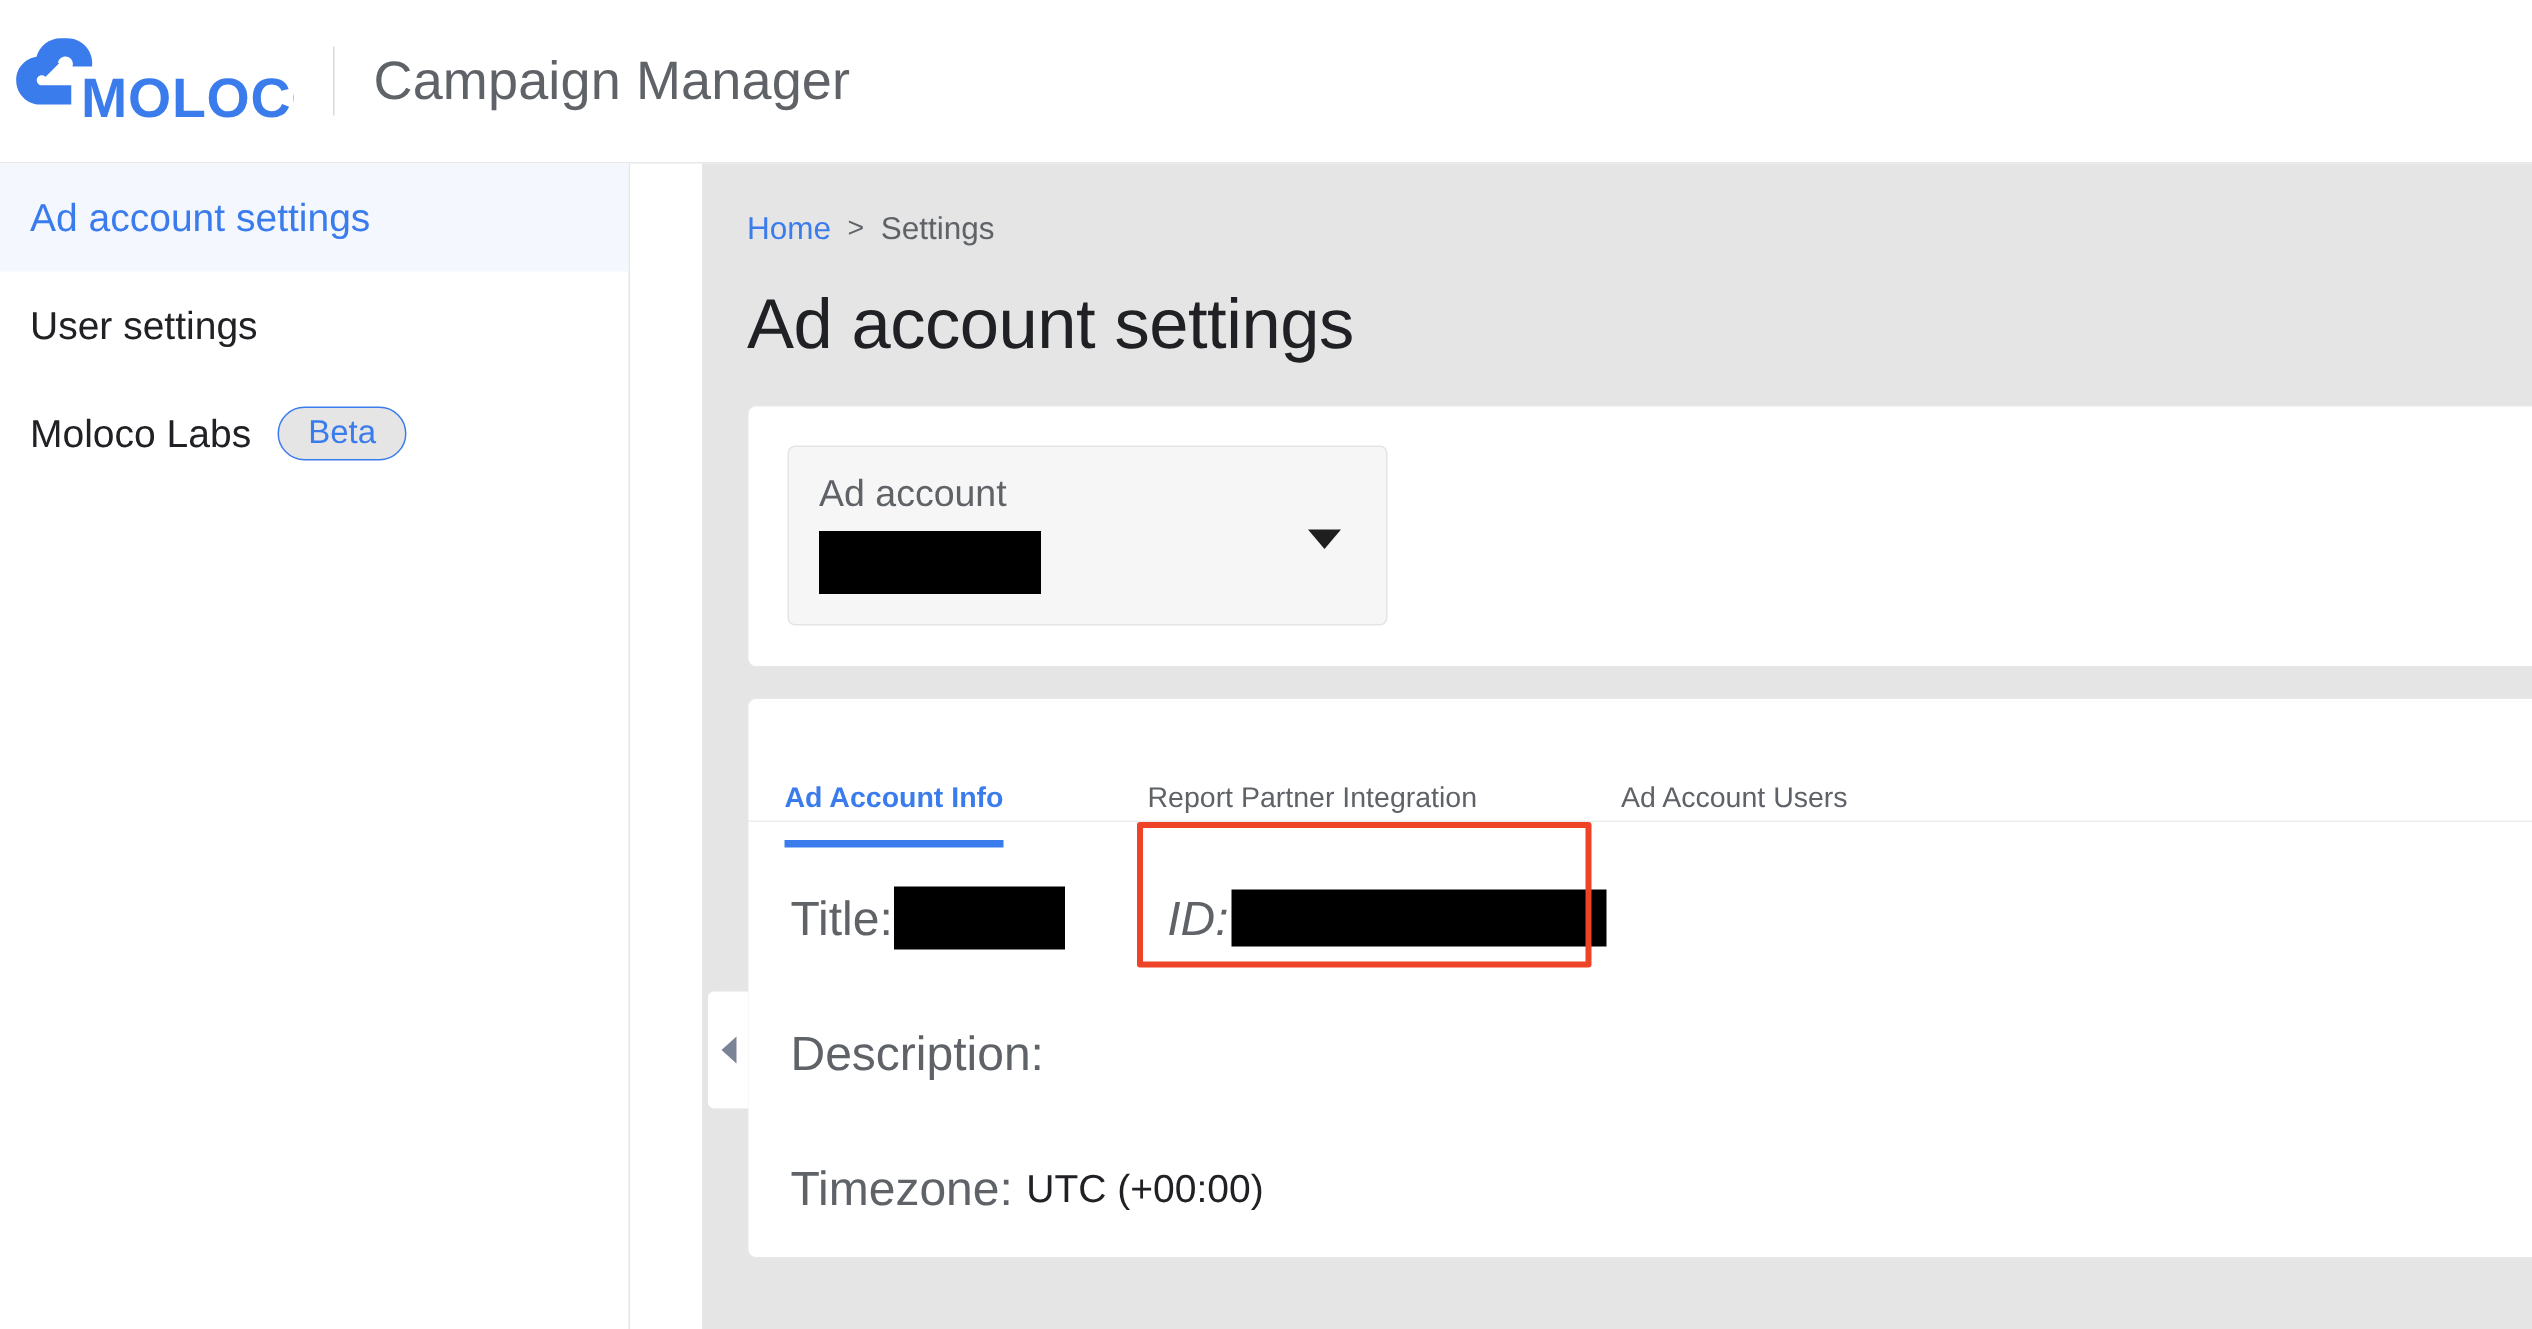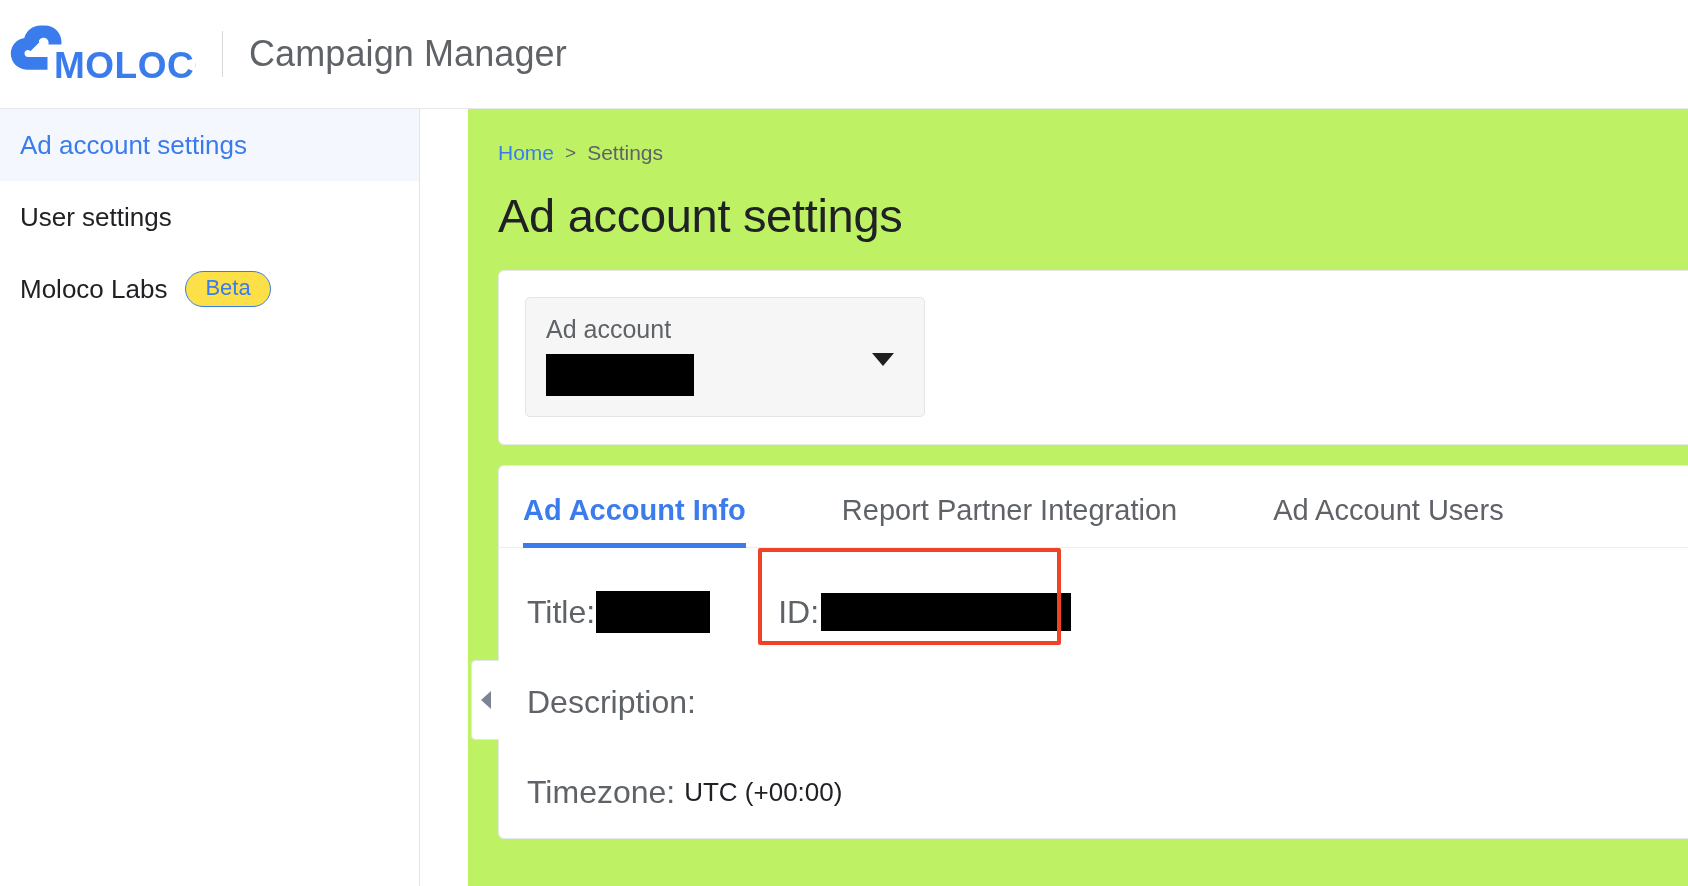--- a/index.html
+++ b/index.html
@@ -77,27 +77,27 @@
     color: #3b7ced;
   }
   .side-item.with-badge { gap: 18px; }
   .beta-badge {
     border: 1.6px solid #3b7ced;
     color: #3b7ced;
     border-radius: 20px;
     font-size: 22px;
     padding: 5px 19px 7px 19px;
     line-height: 1;
-    background: #fde047;
+    background: #e5e5e5;
   }
 
   
   .main {
     flex: 1 1 auto;
-    background: #bef264;
+    background: #e5e5e5;
     position: relative;
     overflow: hidden;
   }
   .content-pad { padding: 30px 0 0 30px; }
 
   .breadcrumb {
     font-size: 21px;
     color: #5f6368;
     display: flex;
     align-items: center;
@@ -161,29 +161,29 @@
   
   .card-tabs { margin-top: 20px; padding: 0; }
   .tabs-row {
     display: flex;
     align-items: flex-end;
     border-bottom: 1px solid #eceded;
     height: 82px;
     padding-left: 24px;
   }
   .tab {
-    font-size: 29px;
+    font-size: 19px;
     color: #5f6368;
     padding: 0 0 16px 0;
     margin-right: 96px;
     cursor: pointer;
     white-space: nowrap;
     border-bottom: 5px solid transparent;
     position: relative;
-    top: 1px;
+    top: 18px;
   }
   .tab.active {
     color: #3b7ced;
     font-weight: 700;
     border-bottom-color: #3b7ced;
   }
 
   .tab-body { padding: 36px 0 0 28px; position: relative; min-height: 290px; }
 
   .info-row {
@@ -199,20 +199,21 @@
   }
   .info-value-dark { font-size: 26px; color: #202124; }
   .redact-title { width: 114px; height: 42px; margin-left: 1px; }
   .redact-id { width: 250px; height: 38px; margin-left: 2px; }
 
   .id-group {
     position: relative;
     display: flex;
     align-items: center;
     margin-left: 68px;
+    font-style: italic;
   }
   .id-highlight {
     position: absolute;
     left: -20px;
     top: -45px;
     width: 303px;
     height: 97px;
     border: 4px solid #ee4326;
     border-radius: 2px;
     pointer-events: none;

